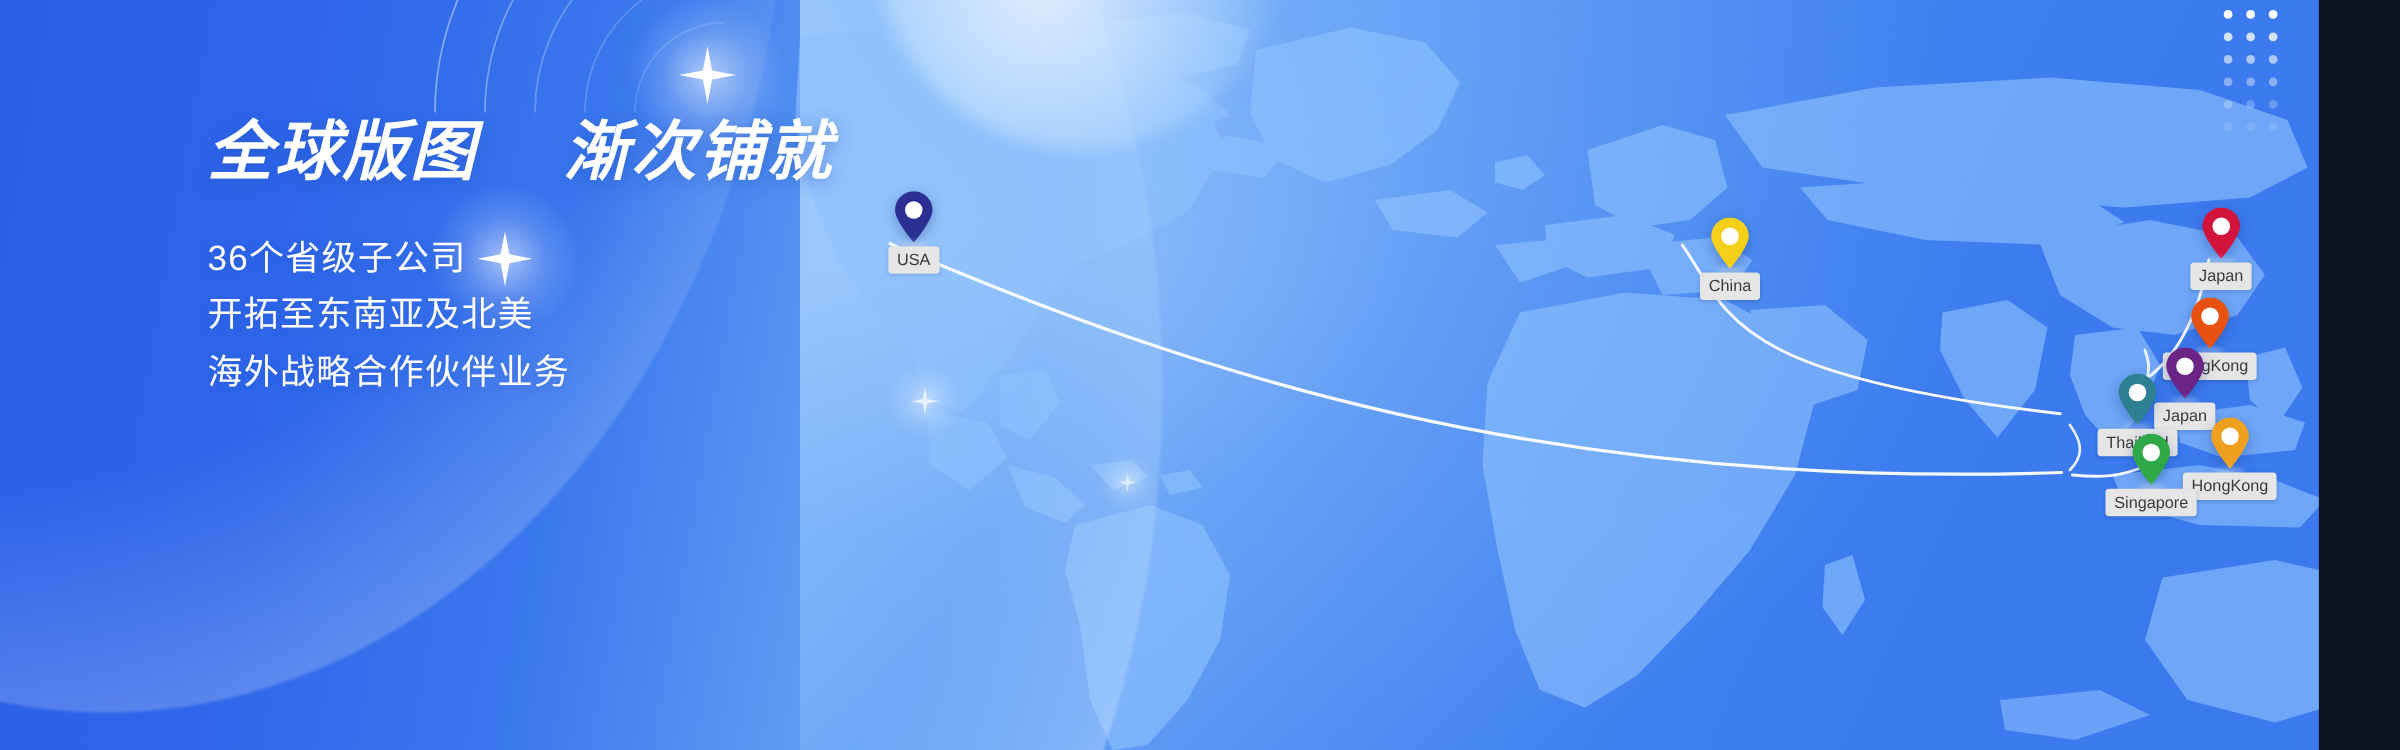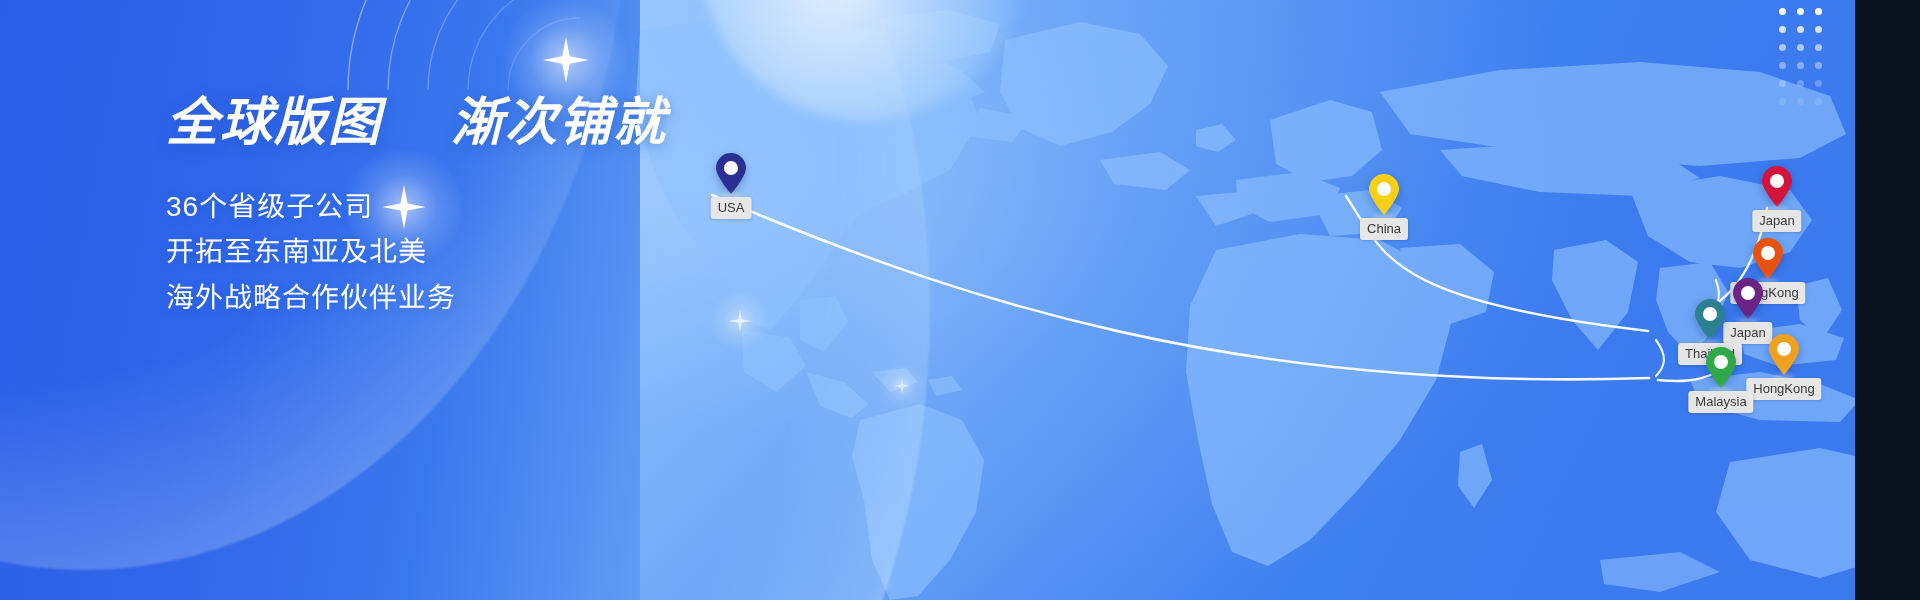--- a/index.html
+++ b/index.html
@@ -397,16 +397,16 @@
   </div>
 
   <div class="pin" style="left:1721px; top:389px;">
     <div class="shape">
       <svg viewBox="0 0 32 42">
           <path d="M16 41 C16 41 31 23.5 31 15 A15 15 0 0 0 1 15 C1 23.5 16 41 16 41 Z" fill="#2fa847"></path>
           <circle cx="16" cy="15" r="7" fill="#ffffff"></circle>
         </svg>
     </div>
     <div class="shadow"></div>
-    <div class="tag">Malaysia</div>
+    <div class="tag">Singapore</div>
   </div>
 
 </div>
 
 </body></html>

